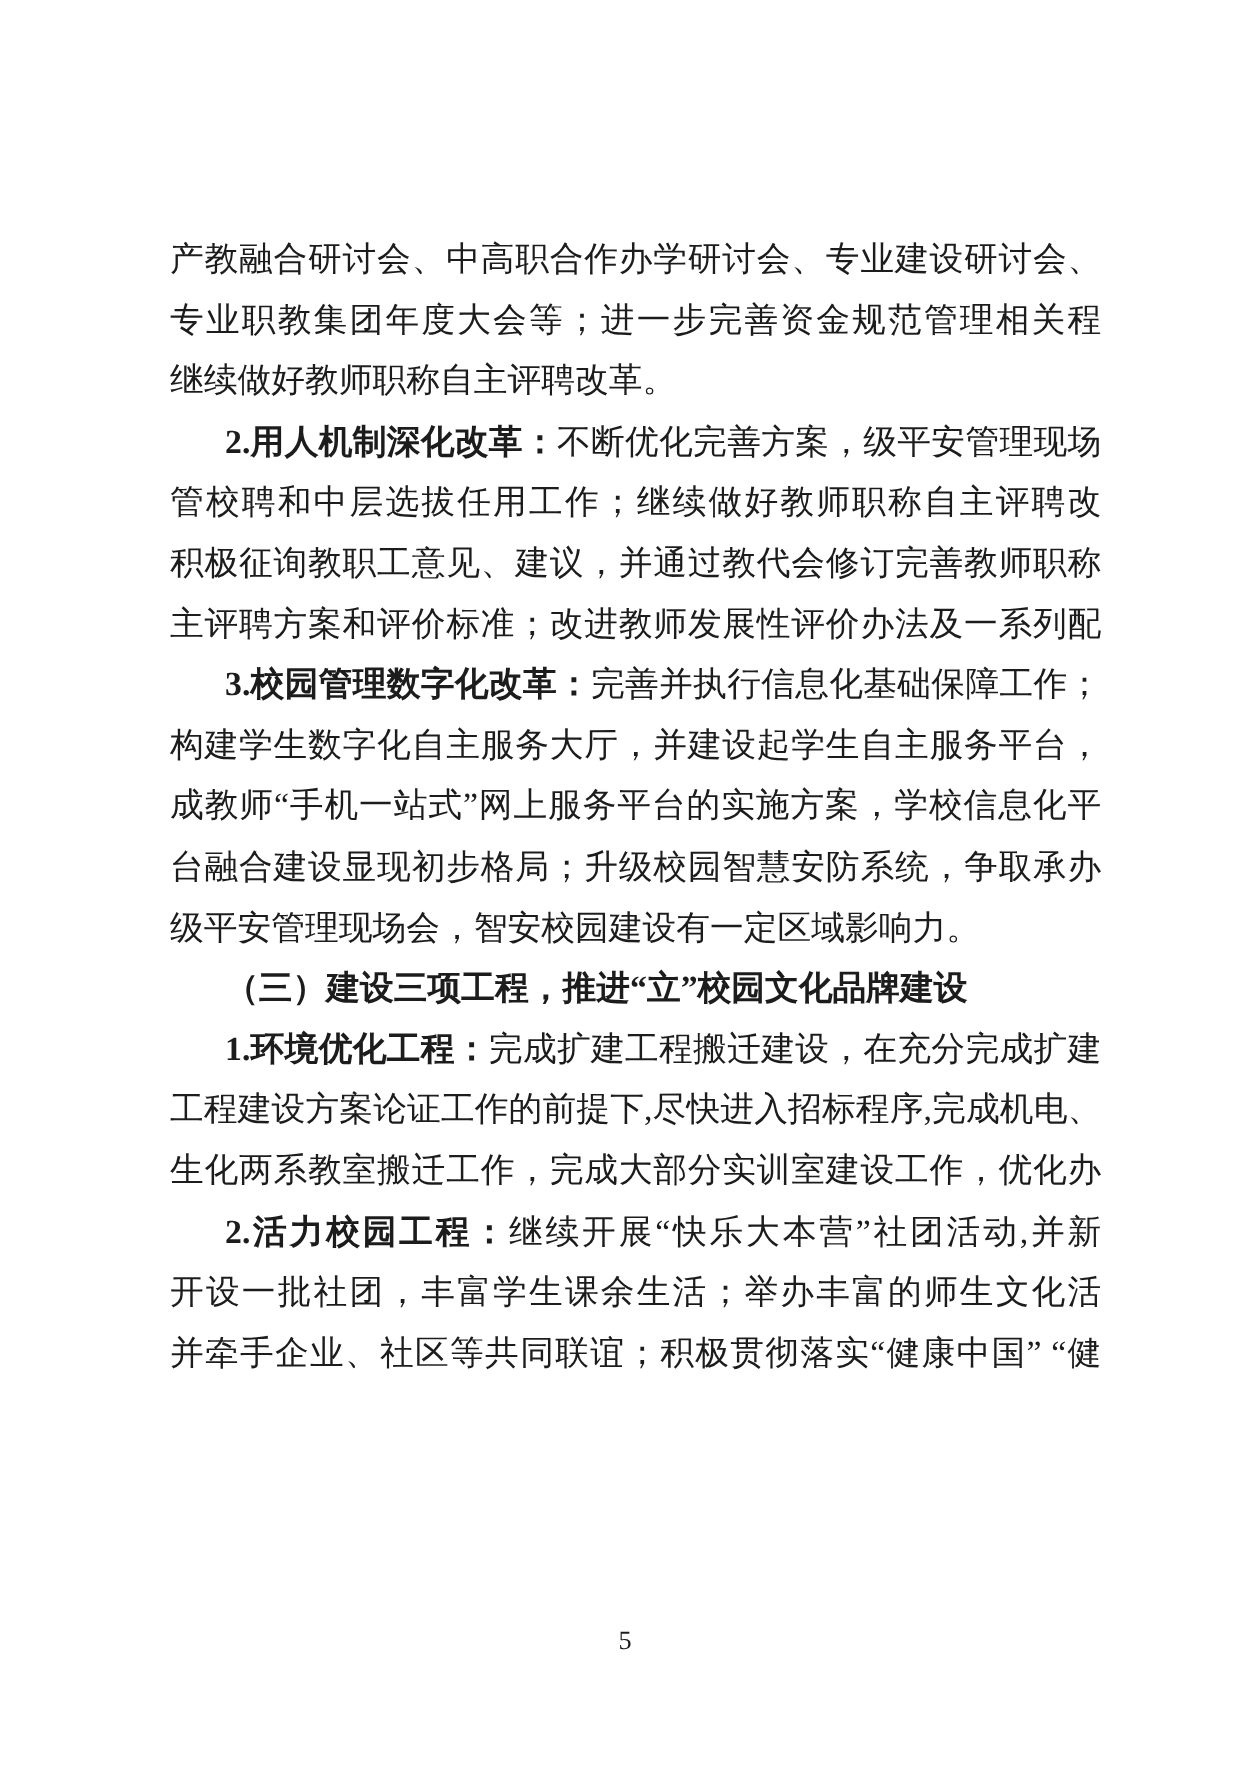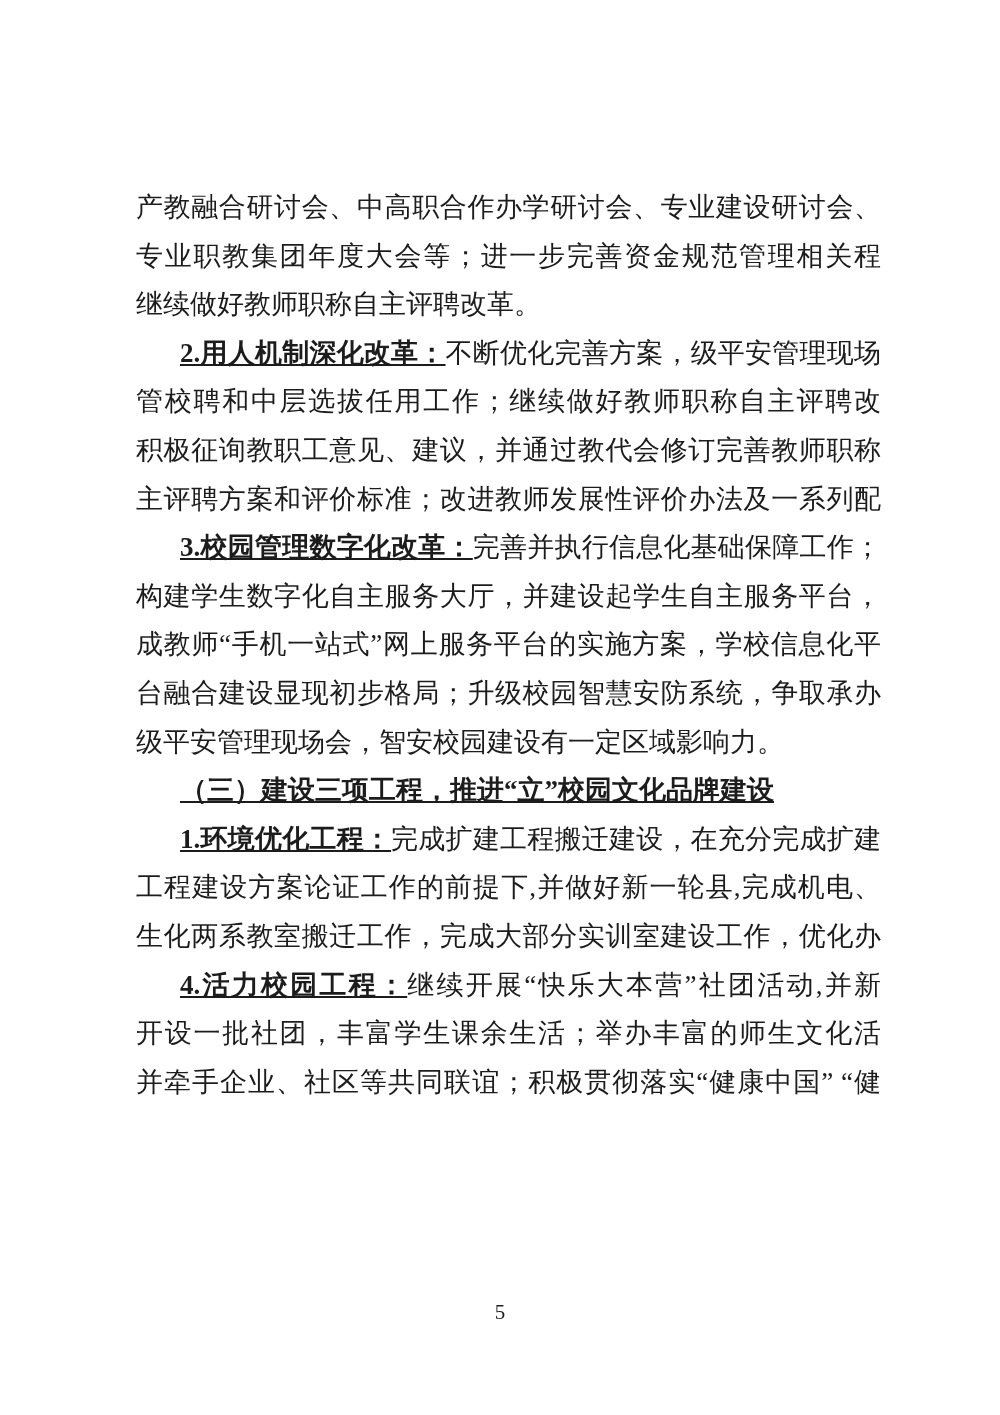--- a/index.html
+++ b/index.html
@@ -32,21 +32,20 @@
     overflow: hidden;
   }
   .line.justify {
     text-align-last: justify;
   }
   .line.indent {
     text-indent: 44px;
   }
   .seg.bold {
     font-weight: bold;
-    text-decoration: underline;
   }
   .page-number {
     position: absolute;
     left: 0;
     right: 0;
     top: 1300px;
     text-align: center;
     font-size: 21px;
     color: #1c1c1c;
   }
@@ -63,20 +62,20 @@
       <div class="line justify"><span class="seg">管校聘和中层选拔任用工作；继续做好教师职称自主评聘改革，</span></div>
       <div class="line justify"><span class="seg">积极征询教职工意见、建议，并通过教代会修订完善教师职称自</span></div>
       <div class="line justify"><span class="seg">主评聘方案和评价标准；改进教师发展性评价办法及一系列配套</span></div>
       <div class="line indent justify"><span class="seg bold">3.校园管理数字化改革：</span><span class="seg">完善并执行信息化基础保障工作；</span></div>
       <div class="line justify"><span class="seg">构建学生数字化自主服务大厅，并建设起学生自主服务平台，形</span></div>
       <div class="line justify"><span class="seg">成教师“手机一站式”网上服务平台的实施方案，学校信息化平</span></div>
       <div class="line justify"><span class="seg">台融合建设显现初步格局；升级校园智慧安防系统，争取承办市</span></div>
       <div class="line"><span class="seg">级平安管理现场会，智安校园建设有一定区域影响力。</span></div>
       <div class="line indent"><span class="seg bold">（三）建设三项工程，推进“立”校园文化品牌建设</span></div>
       <div class="line indent justify"><span class="seg bold">1.环境优化工程：</span><span class="seg">完成扩建工程搬迁建设，在充分完成扩建</span></div>
-      <div class="line justify"><span class="seg">工程建设方案论证工作的前提下,并做好新一轮县,完成机电、</span></div>
+      <div class="line justify"><span class="seg">工程建设方案论证工作的前提下,尽快进入招标程序,完成机电、</span></div>
       <div class="line justify"><span class="seg">生化两系教室搬迁工作，完成大部分实训室建设工作，优化办学</span></div>
-      <div class="line indent justify"><span class="seg bold">4.活力校园工程：</span><span class="seg">继续开展“快乐大本营”社团活动,并新</span></div>
+      <div class="line indent justify"><span class="seg bold">2.活力校园工程：</span><span class="seg">继续开展“快乐大本营”社团活动,并新</span></div>
       <div class="line justify"><span class="seg">开设一批社团，丰富学生课余生活；举办丰富的师生文化活动，</span></div>
       <div class="line justify"><span class="seg">并牵手企业、社区等共同联谊；积极贯彻落实“健康中国” “健</span></div>
     </div>
   <div class="page-number">5</div>
 </div>
 
 </body></html>

